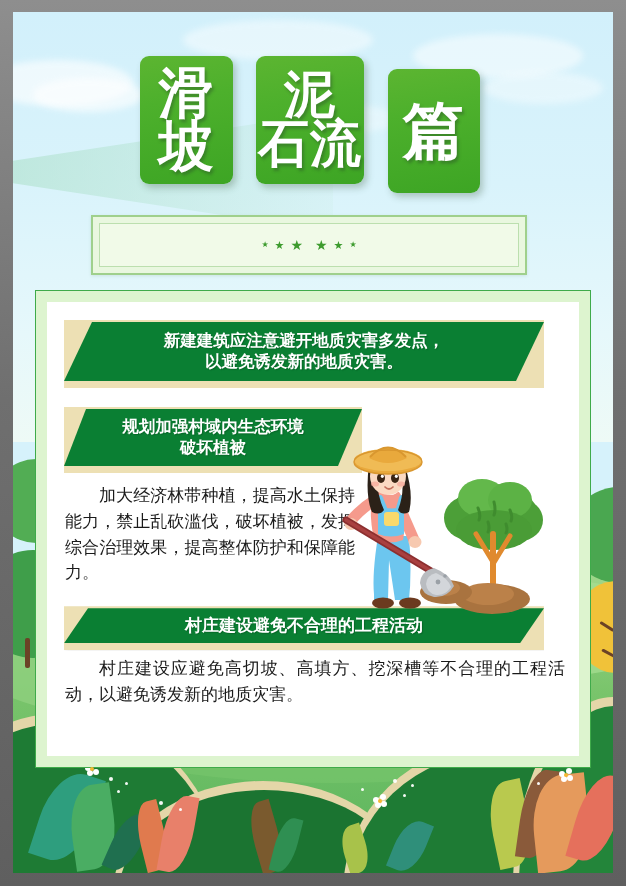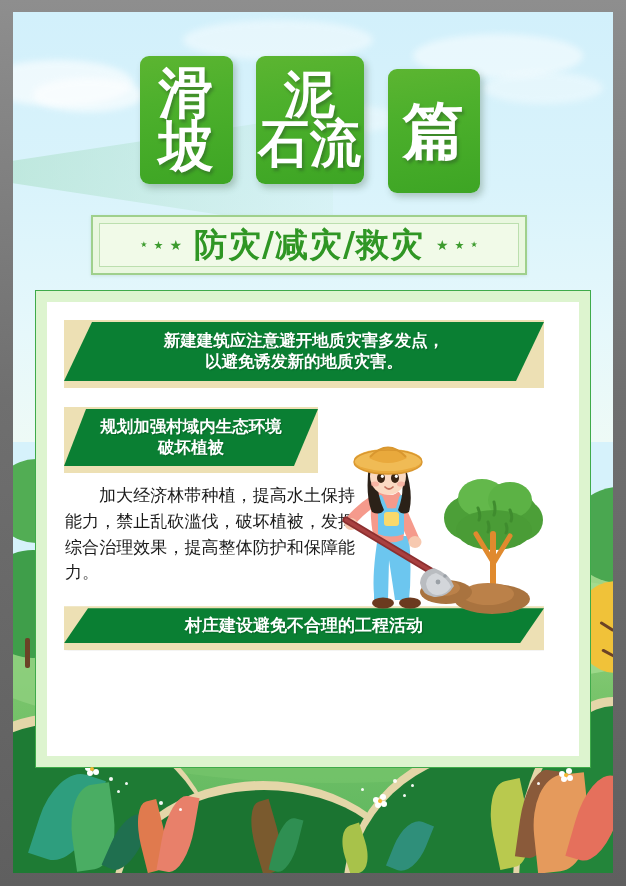--- a/index.html
+++ b/index.html
@@ -133,21 +133,21 @@
   }
 
   
   #banner-1{ width:480px; height:68px; margin:0 0 0 1px; }
   #banner-1 .banner-green{
     clip-path:polygon(28px 0,100% 0,calc(100% - 28px) 100%,0 100%);
   }
   #banner-1 .banner-text{ font-size:16.5px; }
 
   
-  #banner-2{ width:254px; height:66px; margin:19px 0 0 1px; }
+  #banner-2{ width:298px; height:66px; margin:19px 0 0 1px; }
   #banner-2 .banner-green{
     clip-path:polygon(22px 0,100% 0,calc(100% - 24px) 100%,0 100%);
   }
   #banner-2 .banner-text{ font-size:16.5px; }
 
   
   #banner-3{ width:480px; height:44px; margin:20px 0 0 1px; }
   #banner-3 .banner-green{
     clip-path:polygon(24px 0,100% 0,calc(100% - 24px) 100%,0 100%);
     align-items:center;
@@ -275,21 +275,20 @@
     </div>
   </div>
 
   <div id="subtitle-bar">
     <div id="subtitle-inner">
       <span class="stars">
         <span class="star s1">★</span>
         <span class="star s2">★</span>
         <span class="star s3">★</span>
       </span>
-      <span id="subtitle-text">防灾/减灾/救灾</span>
       <span class="stars">
         <span class="star s3">★</span>
         <span class="star s2">★</span>
         <span class="star s1">★</span>
       </span>
     </div>
   </div>
 
   <div id="content-panel">
     <div id="content-card">
@@ -316,20 +315,21 @@
 
       <p class="para" id="para-1">加大经济林带种植，提高水土保持能力，禁止乱砍滥伐，破坏植被，发挥综合治理效果，提高整体防护和保障能力。</p>
 
       <div class="banner-wrap" id="banner-3">
         <div class="banner-cream"></div>
         <div class="banner-green">
           <div class="banner-text">村庄建设避免不合理的工程活动</div>
         </div>
       </div>
 
+      <p class="para" id="para-2">村庄建设应避免高切坡、高填方、挖深槽等不合理的工程活动，以避免诱发新的地质灾害。</p>
 
       <div id="illustration">
         <svg width="215" height="200" viewBox="0 0 215 200">
 
           <g>
             <ellipse cx="152" cy="74" rx="44" ry="32" fill="#54a93f"></ellipse>
             <ellipse cx="126" cy="76" rx="24" ry="22" fill="#4c9f38"></ellipse>
             <ellipse cx="178" cy="78" rx="23" ry="21" fill="#4c9f38"></ellipse>
             <ellipse cx="140" cy="56" rx="24" ry="19" fill="#63b84b"></ellipse>
             <ellipse cx="168" cy="58" rx="22" ry="18" fill="#5cb245"></ellipse>

